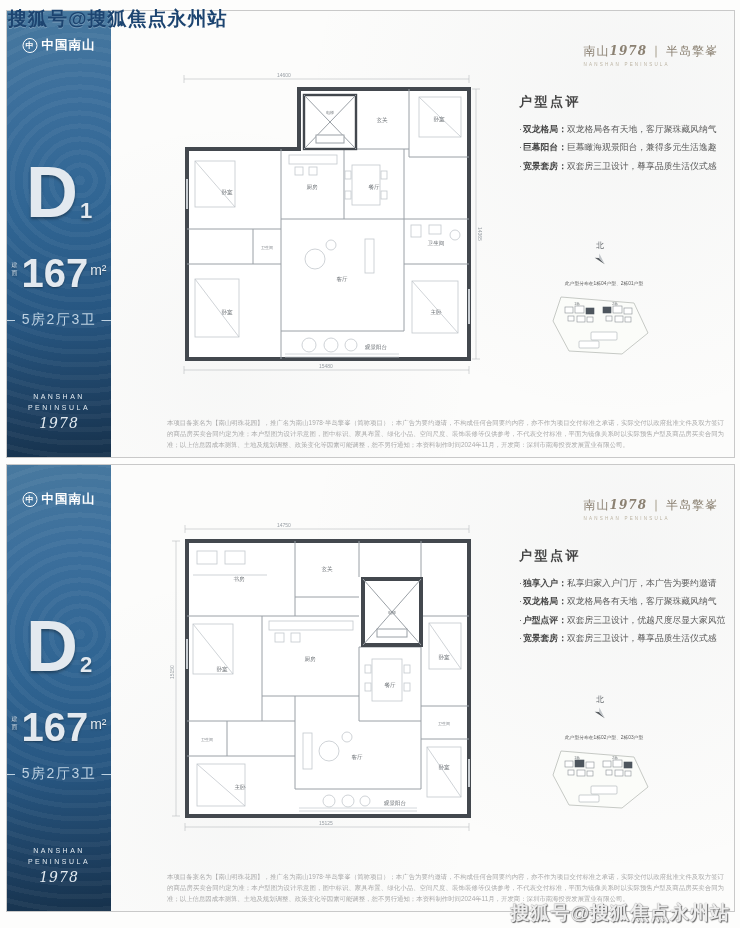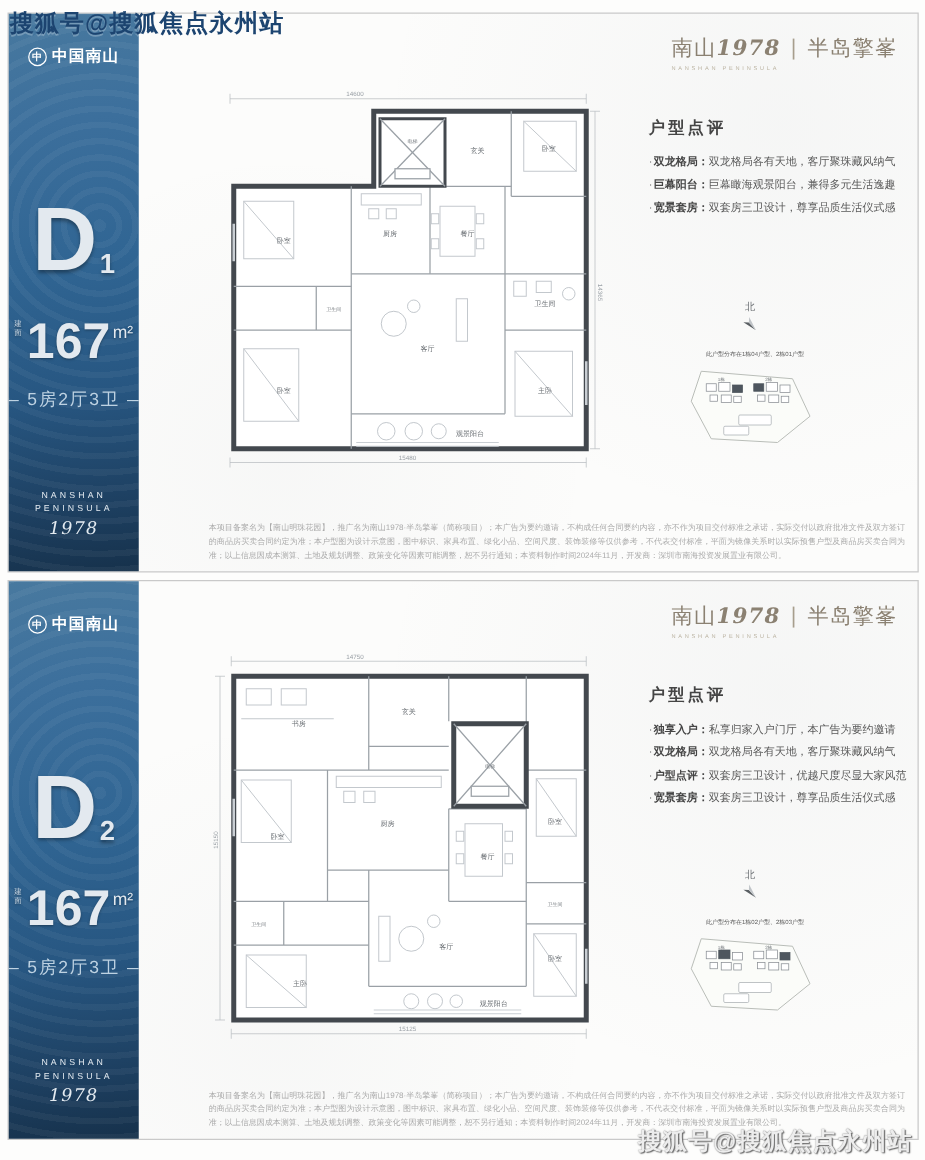--- a/index.html
+++ b/index.html
@@ -24,34 +24,34 @@
      background:linear-gradient(172deg,#48799f 0%,#3c6f9c 20%,#306593 45%,#275681 68%,#1d3f60 88%,#16314b 100%);}
   .sidebar::after{content:"";position:absolute;inset:0;
      background:repeating-radial-gradient(circle at 70% 38%,rgba(255,255,255,.045) 0 5px,rgba(255,255,255,0) 5px 13px);}
   .corp-logo{position:absolute;top:26px;left:50%;transform:translateX(-50%);display:flex;align-items:center;gap:4px;
      color:#fff;font-weight:bold;font-size:12.5px;letter-spacing:1px;white-space:nowrap;z-index:2;}
   .corp-icon{width:13px;height:13px;border:1.5px solid #fff;border-radius:50%;font-size:8px;line-height:13px;text-align:center;font-weight:bold;}
   .unit-row{position:absolute;top:152px;left:50%;transform:translateX(-50%);color:#e3e9ef;display:flex;align-items:flex-end;z-index:2;
      text-shadow:0 2px 3px rgba(0,0,0,.35);}
   .unit-main{font-size:72px;font-weight:bold;line-height:.82;}
   .unit-sub{font-size:22px;font-weight:bold;margin-left:2px;line-height:1;}
-  .area-row{position:absolute;top:246px;left:50%;transform:translateX(-50%);display:flex;align-items:flex-start;color:#e3e9ef;z-index:2;
+  .area-row{position:absolute;top:246px;left:50%;transform:translateX(-50%);display:flex;align-items:center;color:#e3e9ef;z-index:2;
      text-shadow:0 1px 2px rgba(0,0,0,.35);}
   .area-prefix{display:inline-block;width:8px;font-size:6px;line-height:1.2;color:#c6d4e1;word-break:break-all;margin:0 2px 7px 0;}
   .area-num{font-size:40px;font-weight:bold;line-height:.8;}
   .area-unit{font-size:14px;margin:0 0 6px 2px;}
   .spec{position:absolute;top:300px;left:50%;transform:translateX(-50%);font-size:14px;letter-spacing:1.5px;color:#bed2e2;white-space:nowrap;z-index:2;}
   .foot-logo{position:absolute;bottom:26px;left:50%;transform:translateX(-50%);text-align:center;color:#e4ebf1;z-index:2;}
   .foot-latin{font-size:7px;letter-spacing:2.5px;line-height:1.6;white-space:nowrap;}
   .foot-year{font-family:"DejaVu Serif",serif;font-style:italic;font-size:14px;margin-top:2px;letter-spacing:1px;}
 
   
   .main{position:absolute;left:104px;top:0;right:0;bottom:0;}
   .brand{position:absolute;top:16px;right:16px;color:#8b8172;}
-  .brand-line{font-size:17px;letter-spacing:1px;white-space:nowrap;}
+  .brand-line{font-size:12px;letter-spacing:1px;white-space:nowrap;margin-top:16px;}
   .brand-year{font-family:"DejaVu Serif",serif;font-style:italic;font-weight:bold;}
   .brand-divider{margin:0 6px;color:#a79e8d;font-weight:300;}
   .brand-latin{font-size:4.5px;letter-spacing:2.2px;color:#bcb4a3;margin-top:2px;}
 
   .review{position:absolute;left:408px;top:82px;width:236px;}
   .review-title{font-size:13px;font-weight:bold;color:#454545;letter-spacing:2.5px;margin-bottom:9px;}
   .review-item{font-size:8.8px;color:#5a5a5a;line-height:2.1;white-space:nowrap;}
   .review-item::before{content:"·";margin-right:1px;color:#5a5a5a;}
   .review-label{font-weight:bold;color:#454545;}
 

